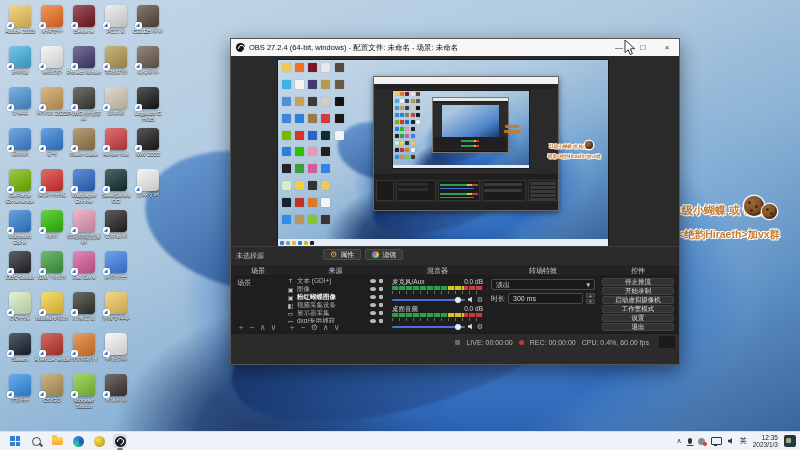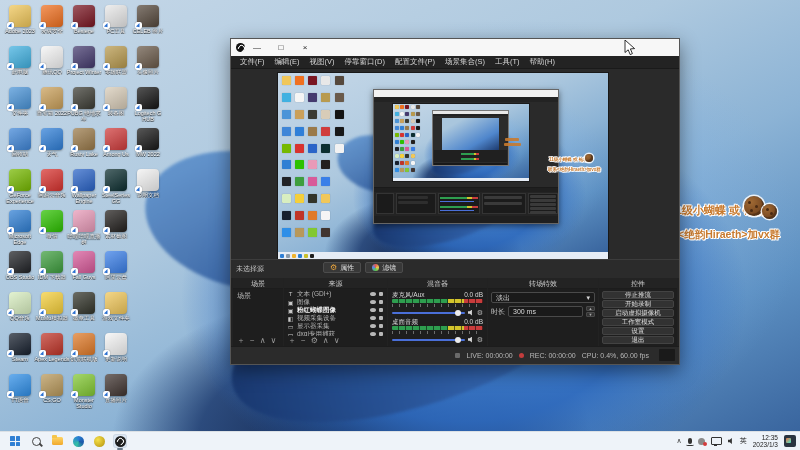--- a/index.html
+++ b/index.html
@@ -489,37 +489,28 @@
     <div class="cookie" style="left:762px;top:204px;width:15px;height:15px;">
         <i style="left:4px;top:4px"></i>
         <i style="left:8px;top:8px"></i>
       </div>
   </div>
 
   <div id="obs-window">
 
     <div class="titlebar">
       <div class="obs-logo"></div>
+      <div class="title-text">OBS 27.2.4 (64-bit, windows) - 配置文件: 未命名 - 场景: 未命名</div>
       <div class="winbtns">
         <div class="winbtn">—</div>
         <div class="winbtn">□</div>
         <div class="winbtn close">×</div>
       </div>
     </div>
 
-    <div class="menubar">
-        <div class="menu-item">文件(F)</div>
-        <div class="menu-item">编辑(E)</div>
-        <div class="menu-item">视图(V)</div>
-        <div class="menu-item">停靠窗口(D)</div>
-        <div class="menu-item">配置文件(P)</div>
-        <div class="menu-item">场景集合(S)</div>
-        <div class="menu-item">工具(T)</div>
-        <div class="menu-item">帮助(H)</div>
-      </div>
 
     <div class="preview">
       <div id="canvas1">
         <div class="wallpaper">
           <div class="petal petal4"></div>
             <div class="petal petal1"></div>
           <div class="petal petal3"></div>
             <div class="petal petal2"></div>
         </div>
         <div>

